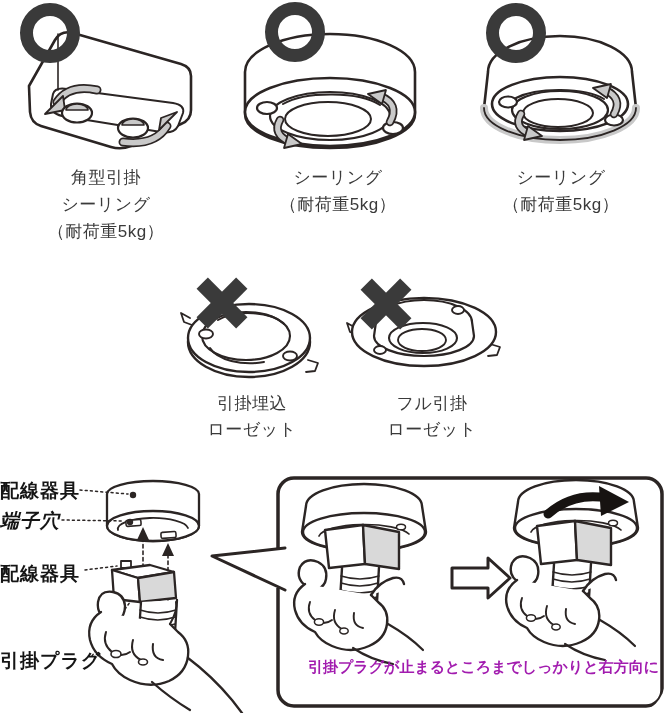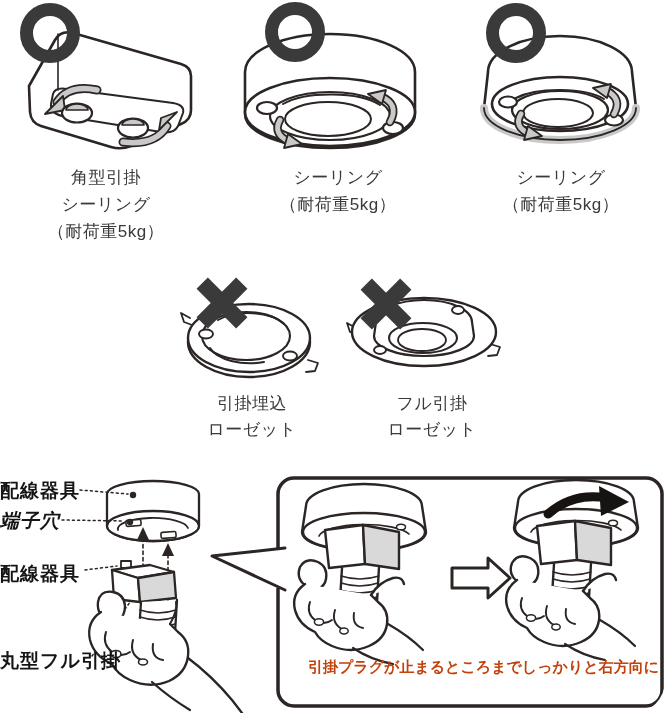--- a/index.html
+++ b/index.html
@@ -9,21 +9,21 @@
   
   .cap3{position:absolute;text-align:center;font-size:17px;line-height:27px;color:#3a3a3a;letter-spacing:0.5px;}
   .cap2{position:absolute;text-align:center;font-size:17px;line-height:26px;color:#3a3a3a;letter-spacing:0.5px;}
   .cap3 span,.cap2 span{display:block;}
   
   .ok-ring{position:absolute;width:34px;height:34px;border:13px solid #3a3a3a;border-radius:50%;background:transparent;}
   
   .part-label{position:absolute;font-size:19px;font-weight:700;color:#151515;letter-spacing:1px;white-space:nowrap;}
   
   .note{position:absolute;left:308px;top:657px;width:345px;font-size:15px;line-height:20px;
-        font-weight:600;color:#c2410c;}
+        font-weight:600;color:#a21caf;}
   .note span{display:block;white-space:nowrap;}
   svg{position:absolute;overflow:visible;}
   svg *{vector-effect:none;}
 </style>
 </head>
 <body>
 
 <div class="page">
 
   <svg class="abs" style="left:5px;top:0;" width="200" height="160" viewBox="0 0 200 160" fill="none" stroke="#2b2524" stroke-width="2.6" stroke-linejoin="round" stroke-linecap="round">
@@ -193,21 +193,21 @@
       <ellipse cx="143" cy="192" rx="4.5" ry="3" fill="#fff" stroke-width="1.6"></ellipse>
       <path d="M 170 154 Q 178 140 176 132" stroke-width="2"></path>
       <path d="M 152 212 Q 170 228 190 240" stroke-width="2.3"></path>
       <path d="M 188 188 Q 212 206 232 230 L 242 243" stroke-width="2.3"></path>
     </g>
   </svg>
 
   <div class="part-label" style="left:0;top:478px;">配線器具</div>
   <div class="part-label" style="left:0;top:508px;font-style:italic;">端子穴</div>
   <div class="part-label" style="left:0;top:561px;">配線器具</div>
-  <div class="part-label" style="left:0;top:648px;">丸型フル引掛</div>
+  <div class="part-label" style="left:0;top:648px;">引掛プラグ</div>
 
   <svg class="abs" style="left:205px;top:472px;" width="460" height="241" viewBox="0 0 460 241" fill="none" stroke="#2b2524" stroke-width="2.4" stroke-linejoin="round" stroke-linecap="round">
     <rect x="73" y="6" width="384" height="228" rx="16" fill="#fff" stroke-width="3.5"></rect>
     <rect x="71" y="78" width="10" height="38" fill="#fff" stroke="none"></rect>
     <polygon points="80,76 7,84 80,118" fill="#fff" stroke="none"></polygon>
     <path d="M 80 76 L 7 84 L 80 118" stroke-width="3"></path>
 
     <g id="hand-plug-fig">
       <path d="M 101 34 A 58 22 0 0 1 217 34 L 221 60 A 61 19 0 0 1 97 60 Z" fill="#fff"></path>
       <ellipse cx="159" cy="60" rx="61" ry="19" fill="#fff"></ellipse>

